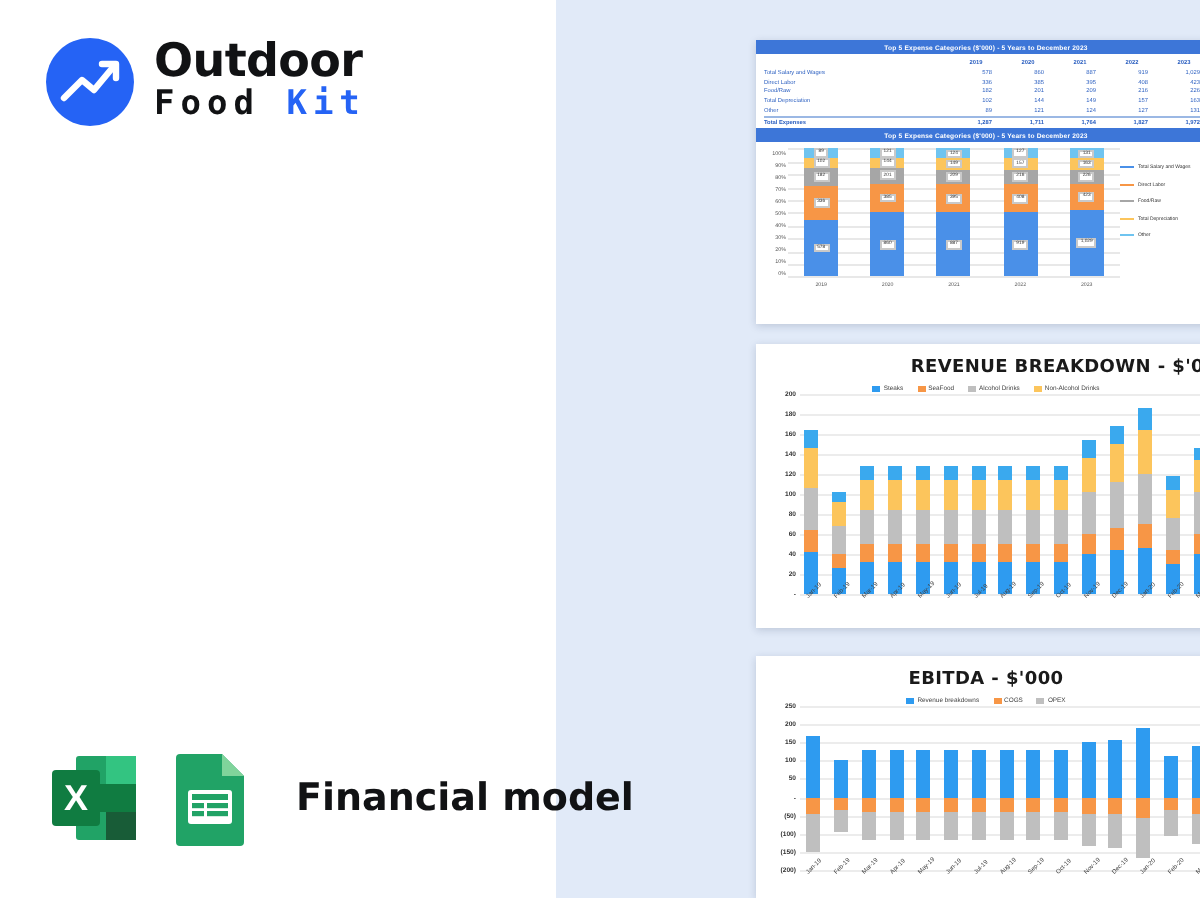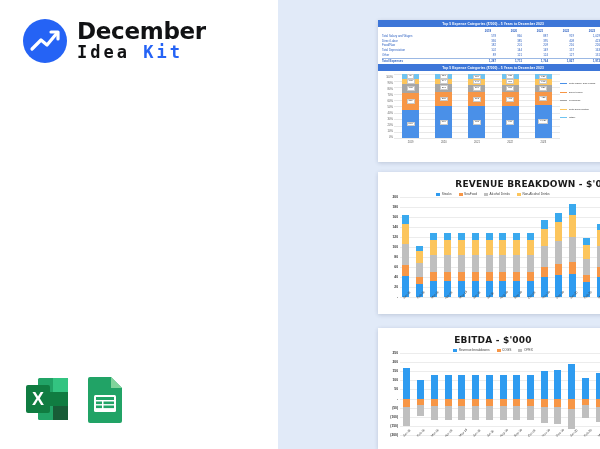--- a/index.html
+++ b/index.html
@@ -140,23 +140,23 @@
 
   <div class="logo-wrap">
     <span class="logo-mark">
       <svg viewBox="0 0 46 46" width="46" height="46">
         <circle cx="23" cy="23" r="22" fill="#2563f5"></circle>
         <path d="M10 31 L19 22 L25 27 L35 15" stroke="#ffffff" stroke-width="3.2" fill="none" stroke-linecap="round" stroke-linejoin="round"></path>
         <path d="M29 14 L36 14 L36 21" stroke="#ffffff" stroke-width="3.2" fill="none" stroke-linecap="round" stroke-linejoin="round"></path>
       </svg>
     </span>
     <span class="logo-text">
-      <div class="logo-business">December</div>
+      <div class="logo-business">Outdoor</div>
       <div class="logo-line2">
-        <span class="logo-idea">Idea</span>
+        <span class="logo-idea">Food</span>
         <span class="logo-kit">Kit</span>
       </div>
     </span>
   </div>
 
 
   <div class="footer">
     <span class="ficon">
       <svg viewBox="0 0 46 50" width="46" height="50">
         <rect x="14" y="4" width="30" height="42" rx="1.5" fill="#21a366"></rect>
@@ -173,20 +173,21 @@
         <path d="M8 3 h21 l11 11 v33 a2 2 0 0 1 -2 2 h-30 a2 2 0 0 1 -2 -2 v-42 a2 2 0 0 1 2 -2 z" fill="#21a366"></path>
         <path d="M29 3 l11 11 h-11 z" fill="#80d49b"></path>
         <rect x="12" y="21" width="22" height="17" rx="1.5" fill="#ffffff"></rect>
         <rect x="14" y="23" width="18" height="3" fill="#21a366"></rect>
         <rect x="14" y="27.5" width="6" height="2.6" fill="#21a366"></rect>
         <rect x="21.5" y="27.5" width="10.5" height="2.6" fill="#21a366"></rect>
         <rect x="14" y="31.5" width="6" height="2.6" fill="#21a366"></rect>
         <rect x="21.5" y="31.5" width="10.5" height="2.6" fill="#21a366"></rect>
       </svg>
     </span>
+    <span class="footer-label">Financial model</span>
   </div>
 
   <div class="card" id="card-expense">
     <div class="band">Top 5 Expense Categories ($'000) - 5 Years to December 2023</div>
     <div class="mini-table">
       <div class="mt-head" id="mt-head">
           <span>2019</span>
           <span>2020</span>
           <span>2021</span>
           <span>2022</span>

